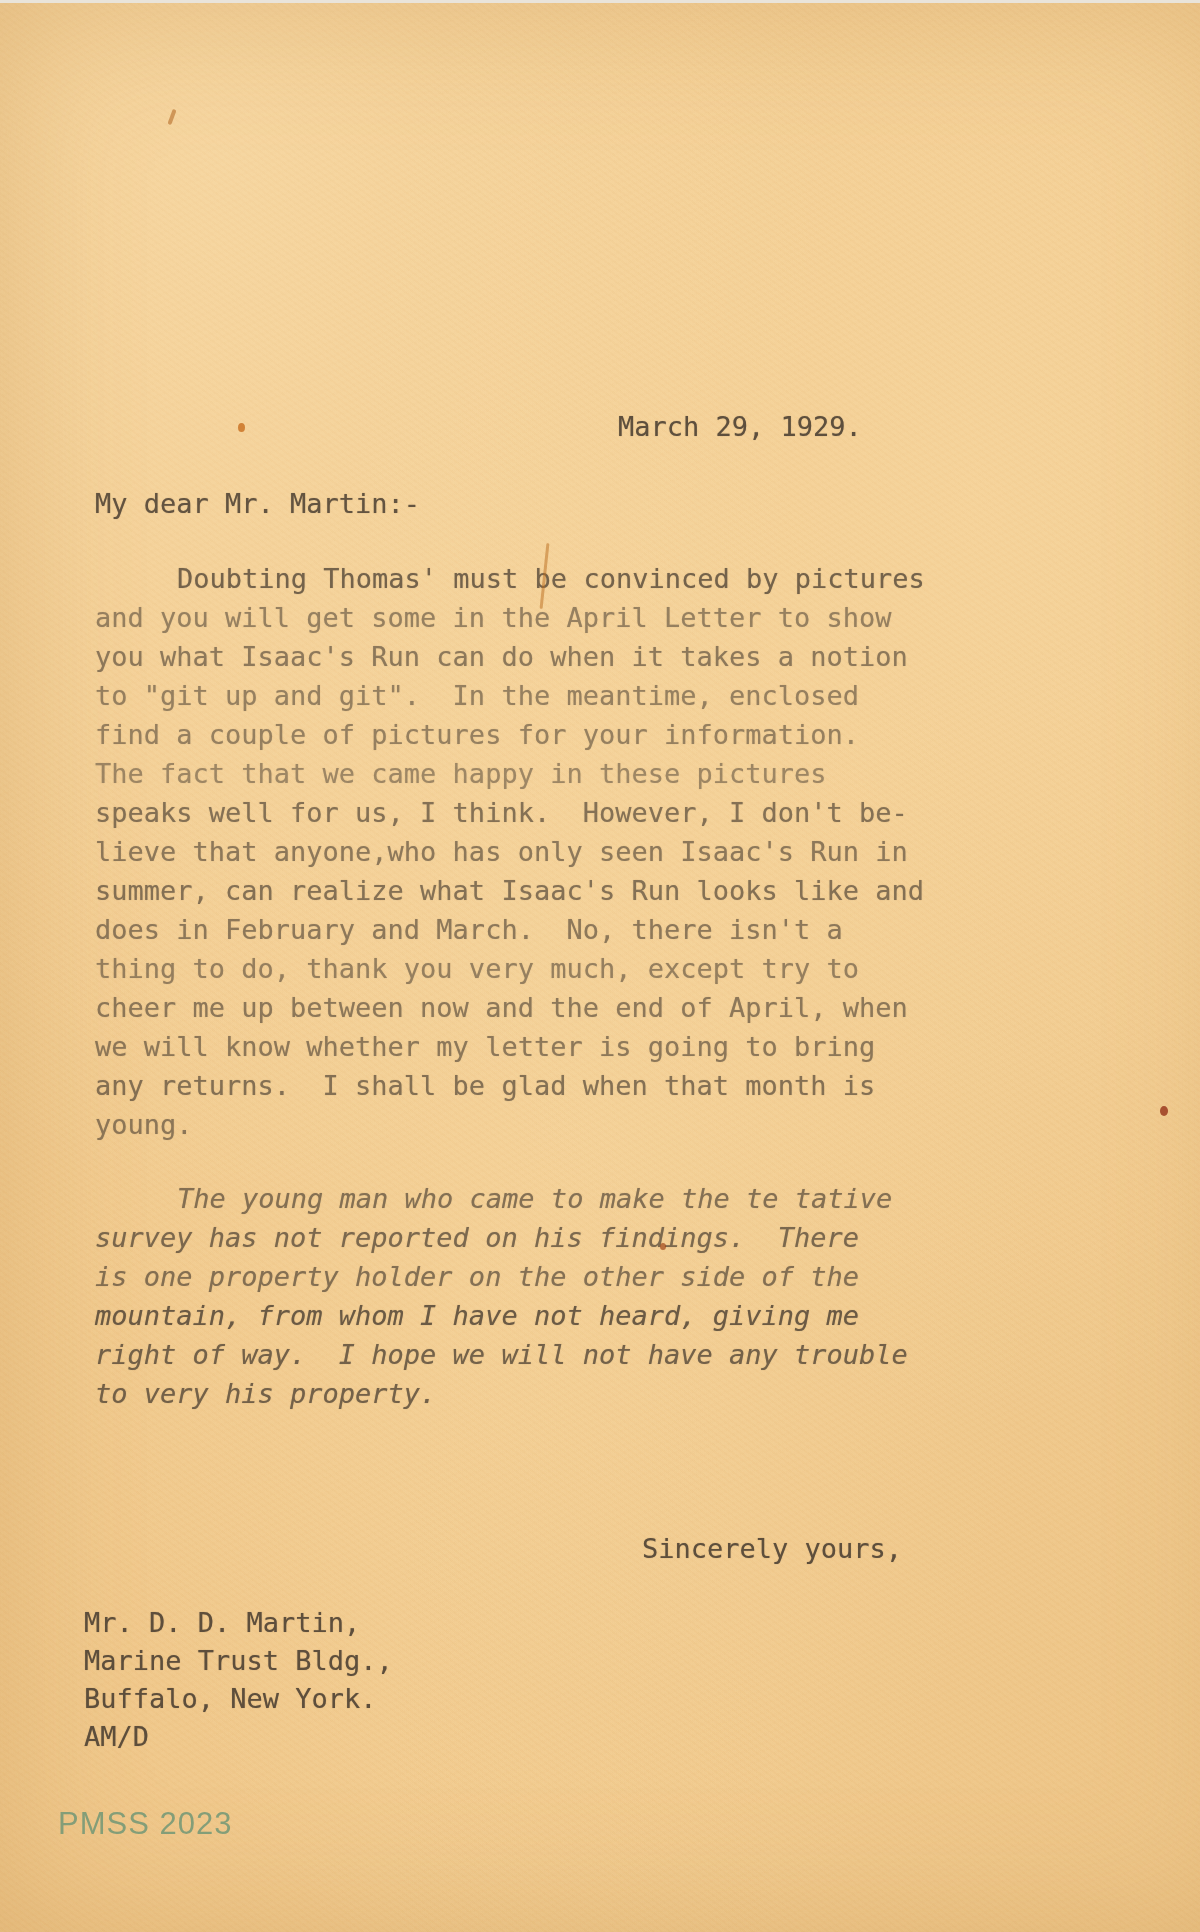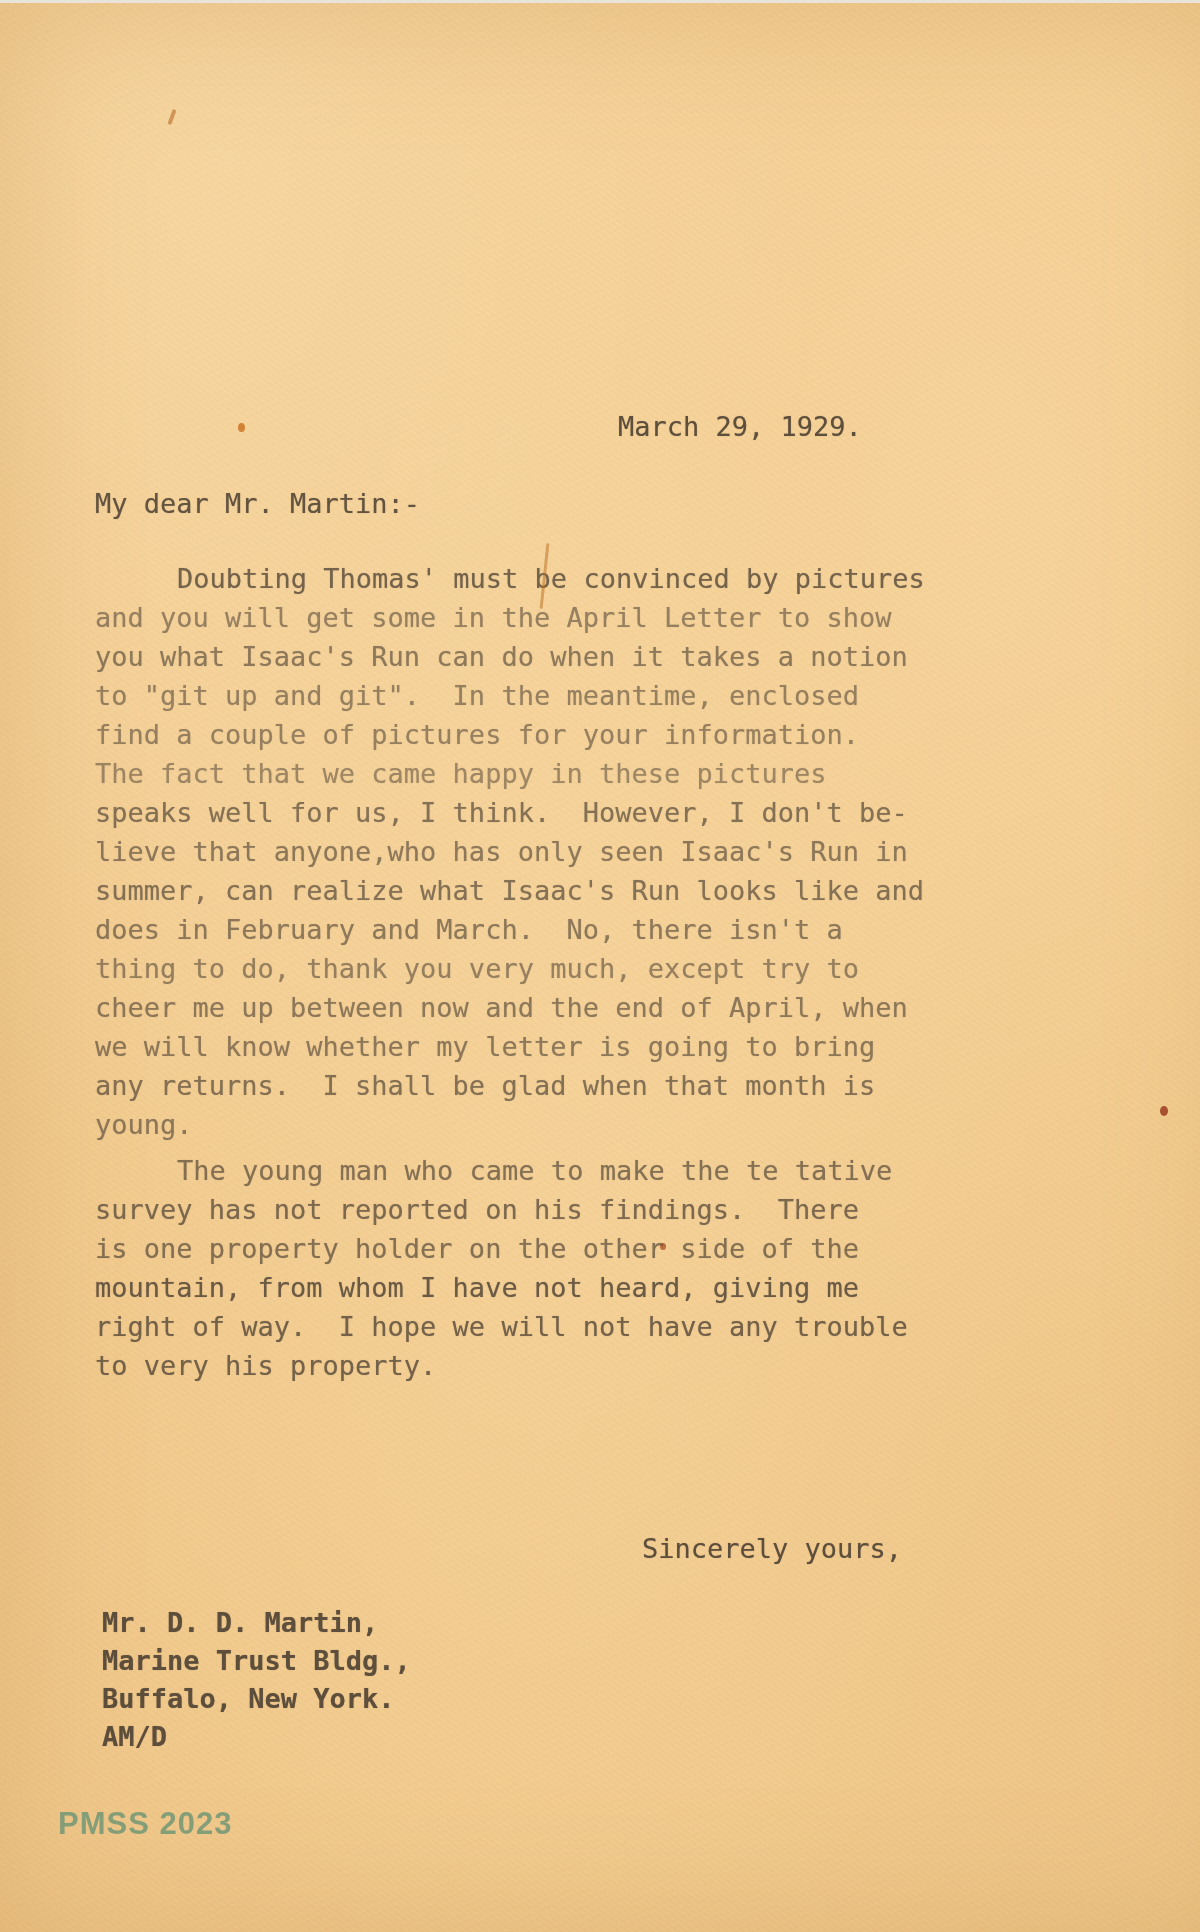--- a/index.html
+++ b/index.html
@@ -28,31 +28,31 @@
     line-height:39px;
     white-space:pre;
     letter-spacing:0px;
     text-shadow:0 0 1px rgba(74,62,49,0.55);
     filter:blur(0.35px);
   }
   .date      {position:absolute; left:618px; top:404px;  opacity:.88;}
   .salutation{position:absolute; left:95px;  top:481px;  opacity:.85;}
   .para      {position:absolute; left:95px;}
   .para1     {top:556px;}
-  .para2     {top:1148px;}
+  .para2     {top:1176px;font-style:italic;}
   .line.indent{padding-left:82px;}
   .closing   {position:absolute; left:642px; top:1526px; opacity:.88;}
-  .address   {position:absolute; left:102px;  top:1601px;font-weight:bold;}
+  .address   {position:absolute; left:84px;  top:1601px;}
   .address .line{line-height:38px; opacity:.88;}
   .o50{opacity:.50}.o55{opacity:.55}.o60{opacity:.60}.o65{opacity:.65}
   .o70{opacity:.70}.o75{opacity:.75}.o80{opacity:.80}
   .watermark{
     position:absolute; left:58px; top:1803px;
     font-family:"Liberation Sans", sans-serif;
-    font-weight:bold; font-size:31px; letter-spacing:1px;
+    font-weight:normal; font-size:31px; letter-spacing:1px;
     color:#7f9c78; opacity:.95;
   }
   .speck{position:absolute; border-radius:50%;}
   .speck-streak{position:absolute; border-radius:2px;}
 </style>
 </head>
 <body>
 
 <div class="page">
 

